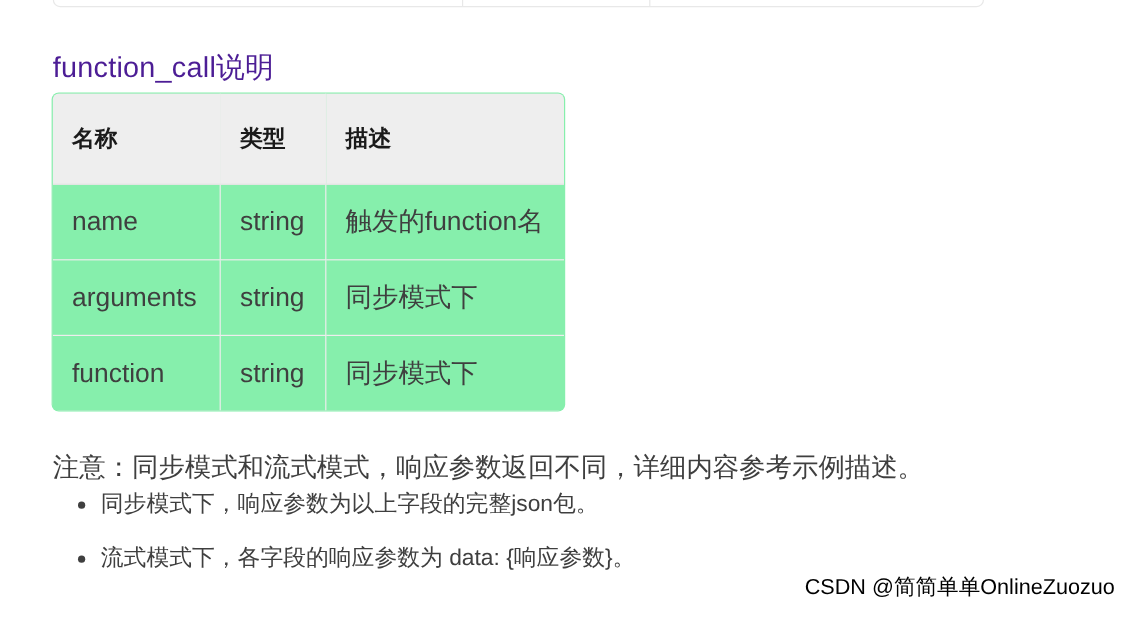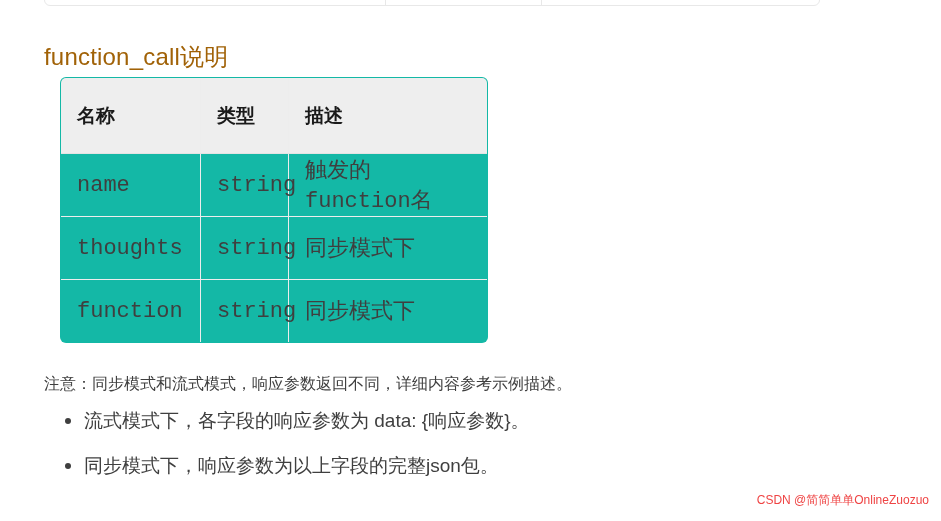--- a/index.html
+++ b/index.html
@@ -36,39 +36,38 @@
     background: #e8e8e8;
   }
 
   
   .section-title {
     position: absolute;
     left: 44px;
     top: 20px;
     font-size: 24px;
     font-weight: 400;
-    color: #a16207;
+    color: #4c1d95;
     letter-spacing: 0.2px;
     line-height: 34px;
     white-space: nowrap;
   }
 
   
   .param-table {
     position: absolute;
-    left: 60px;
+    left: 43px;
     top: 77px;
     width: 427px;
     border-collapse: collapse;
     border: 1px solid #e4e4e4;
     border-radius: 6px;
     overflow: hidden;
-    background: #14b8a6;
+    background: #86efac;
     table-layout: fixed;
-    font-family: Liberation Mono, monospace;
   }
   .param-table th,
   .param-table td {
     border: 1px solid #ededed;
     border-top: none;
     border-left: none;
     text-align: left;
     vertical-align: middle;
     padding: 0 16px;
     font-weight: 400;
@@ -95,21 +94,21 @@
   }
   .col-name  { width: 140px; }
   .col-type  { width: 88px; }
   .col-desc  { width: 199px; }
 
   
   .note {
     position: absolute;
     left: 44px;
     top: 352px;
-    font-size: 16px;
+    font-size: 22px;
     line-height: 32px;
     color: #3f3f3f;
     white-space: nowrap;
   }
 
   
   .bullet-list {
     position: absolute;
     left: 44px;
     top: 406px;
@@ -133,23 +132,23 @@
     width: 6px;
     height: 6px;
     background: #3f3f3f;
     border-radius: 50%;
   }
 
   
   .watermark {
     position: absolute;
     right: 12px;
-    bottom: 12px;
-    font-size: 12px;
-    color: #ef4444;
+    bottom: 20px;
+    font-size: 18px;
+    color: #000000;
     white-space: nowrap;
   }
 </style>
 </head>
 <body>
 
 <div class="top-table-fragment">
   <div class="vdiv" style="left:340px"></div>
   <div class="vdiv" style="left:496px"></div>
 </div>
@@ -169,38 +168,38 @@
       <th>描述</th>
     </tr>
   </thead>
   <tbody>
     <tr>
       <td>name</td>
       <td>string</td>
       <td>触发的function名</td>
     </tr>
     <tr>
-      <td>thoughts</td>
+      <td>arguments</td>
       <td>string</td>
       <td>同步模式下</td>
     </tr>
     <tr>
       <td>function</td>
       <td>string</td>
       <td>同步模式下</td>
     </tr>
   </tbody>
 </table>
 
 <p class="note">注意：同步模式和流式模式，响应参数返回不同，详细内容参考示例描述。</p>
 
 <ul class="bullet-list">
+  <li>
+    <span class="dot"></span>
+    <span>同步模式下，响应参数为以上字段的完整json包。</span>
+  </li>
   <li>
     <span class="dot"></span>
     <span>流式模式下，各字段的响应参数为 data: {响应参数}。</span>
   </li>
-  <li>
-    <span class="dot"></span>
-    <span>同步模式下，响应参数为以上字段的完整json包。</span>
-  </li>
 </ul>
 
 <div class="watermark">CSDN @简简单单OnlineZuozuo</div>
 
 </body></html>

